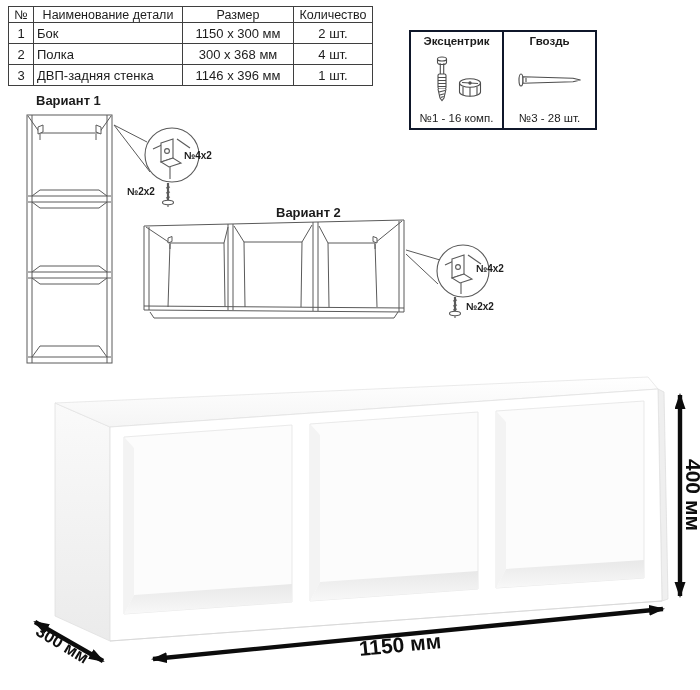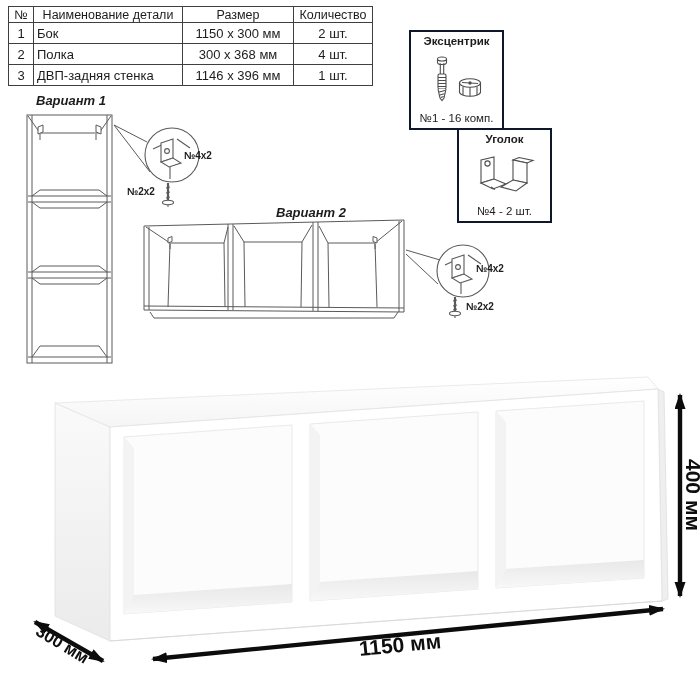--- a/index.html
+++ b/index.html
@@ -24,21 +24,21 @@
   .hw-cell + .hw-cell{margin-left:-2px;}
   .hw-row1 .hw-cell{height:100px;}
   .hw-row2 .hw-cell{height:95px;}
   .hw-title,.hw-sub{font-weight:700;font-size:11.5px;line-height:1.2;text-align:center;}
   .hw-title{margin-top:3px;}
   .hw-icon{flex:1;display:flex;align-items:center;justify-content:center;}
   .hw-count{font-weight:400;font-size:11.5px;margin-bottom:4px;white-space:nowrap;}
 
   
   .lbl{position:absolute;z-index:2;font-weight:700;white-space:nowrap;}
-  .v-title{font-size:13px;font-style:italic;}
+  .v-title{font-size:13px;}
   .callout-lbl{font-size:10px;text-align:right;}
   #dim-width{left:320px;top:633px;width:160px;text-align:center;font-size:21px;
              transform:rotate(-5.5deg);color:#0e0e0e;}
   #dim-height{left:651px;top:483px;width:84px;text-align:center;font-size:21px;
               transform:rotate(90deg);color:#0e0e0e;}
   #dim-depth{left:20px;top:635px;width:84px;text-align:center;font-size:17px;
              transform:rotate(31deg);color:#0e0e0e;}
 
   .hw-icon svg{stroke:#4d4d4d;stroke-width:1.1;fill:none;}
 </style>
@@ -269,39 +269,35 @@
           <line x1="32.5" y1="29" x2="32.5" y2="38"></line>
             <line x1="53.5" y1="29" x2="53.5" y2="38"></line>
           <path d="M32.5,38 A10.5,4.2 0 0 0 53.5,38"></path>
           <path d="M36,32.7 V41 M43,33.2 V42.2 M50,32.7 V41"></path>
           <line x1="35" y1="28.5" x2="51" y2="29.5"></line>
             <circle cx="43" cy="29" r="1.1" fill="#4d4d4d"></circle>
         </svg>
       </div>
       <div class="hw-count">№1 - 16 комп.</div>
     </div>
-  </div>
-
-  <div class="hw-row hw-row2">
     <div class="hw-cell">
-      <div class="hw-title">Уголок</div>
+      <div class="hw-title">Гвоздь</div>
       <div class="hw-sub"></div>
       <div class="hw-icon">
-        <svg width="64" height="44" viewBox="0 0 64 44">
-          <path d="M8,6 L21,3 L21,25 L8,29 Z" fill="#fff"></path>
-          <circle cx="14.5" cy="9.5" r="2.6" fill="#fff"></circle>
-          <path d="M8,29 L21,25 L33,30 L20,35 Z" fill="#fff"></path>
-          <path d="M18,33 l4,2.5"></path>
-          <path d="M40,6 L46,3.5 L60,6.5 L54,9 Z" fill="#fff"></path>
-          <path d="M40,6 L40,26 L54,29 L54,9 Z" fill="#fff"></path>
-          <path d="M28,33 L40,26 L54,29 L43,37 Z" fill="#fff"></path>
+        <svg width="68" height="20" viewBox="0 0 68 20">
+          <ellipse cx="5" cy="10" rx="2" ry="6" fill="#fff"></ellipse>
+          <path d="M7,6.8 L57,8.2 L64.5,10 L57,11.8 L7,13.2 Z" fill="#fff"></path>
+          <line x1="10" y1="8" x2="10" y2="12"></line>
         </svg>
       </div>
-      <div class="hw-count">№4 - 2 шт.</div>
+      <div class="hw-count">№3 - 28 шт.</div>
     </div>
+  </div>
+
+  <div class="hw-row hw-row2">
   </div>
 
   <div class="lbl v-title" style="left:36px;top:93px;">Вариант 1</div>
   <div class="lbl v-title" style="left:232px;top:205px;padding-left:44px;">Вариант 2</div>
 
   <div class="lbl callout-lbl" style="left:184px;top:150px;">№4х2</div>
   <div class="lbl callout-lbl" style="left:127px;top:186px;">№2х2</div>
   <div class="lbl callout-lbl" style="left:476px;top:263px;">№4х2</div>
   <div class="lbl callout-lbl" style="left:466px;top:301px;">№2х2</div>
 

